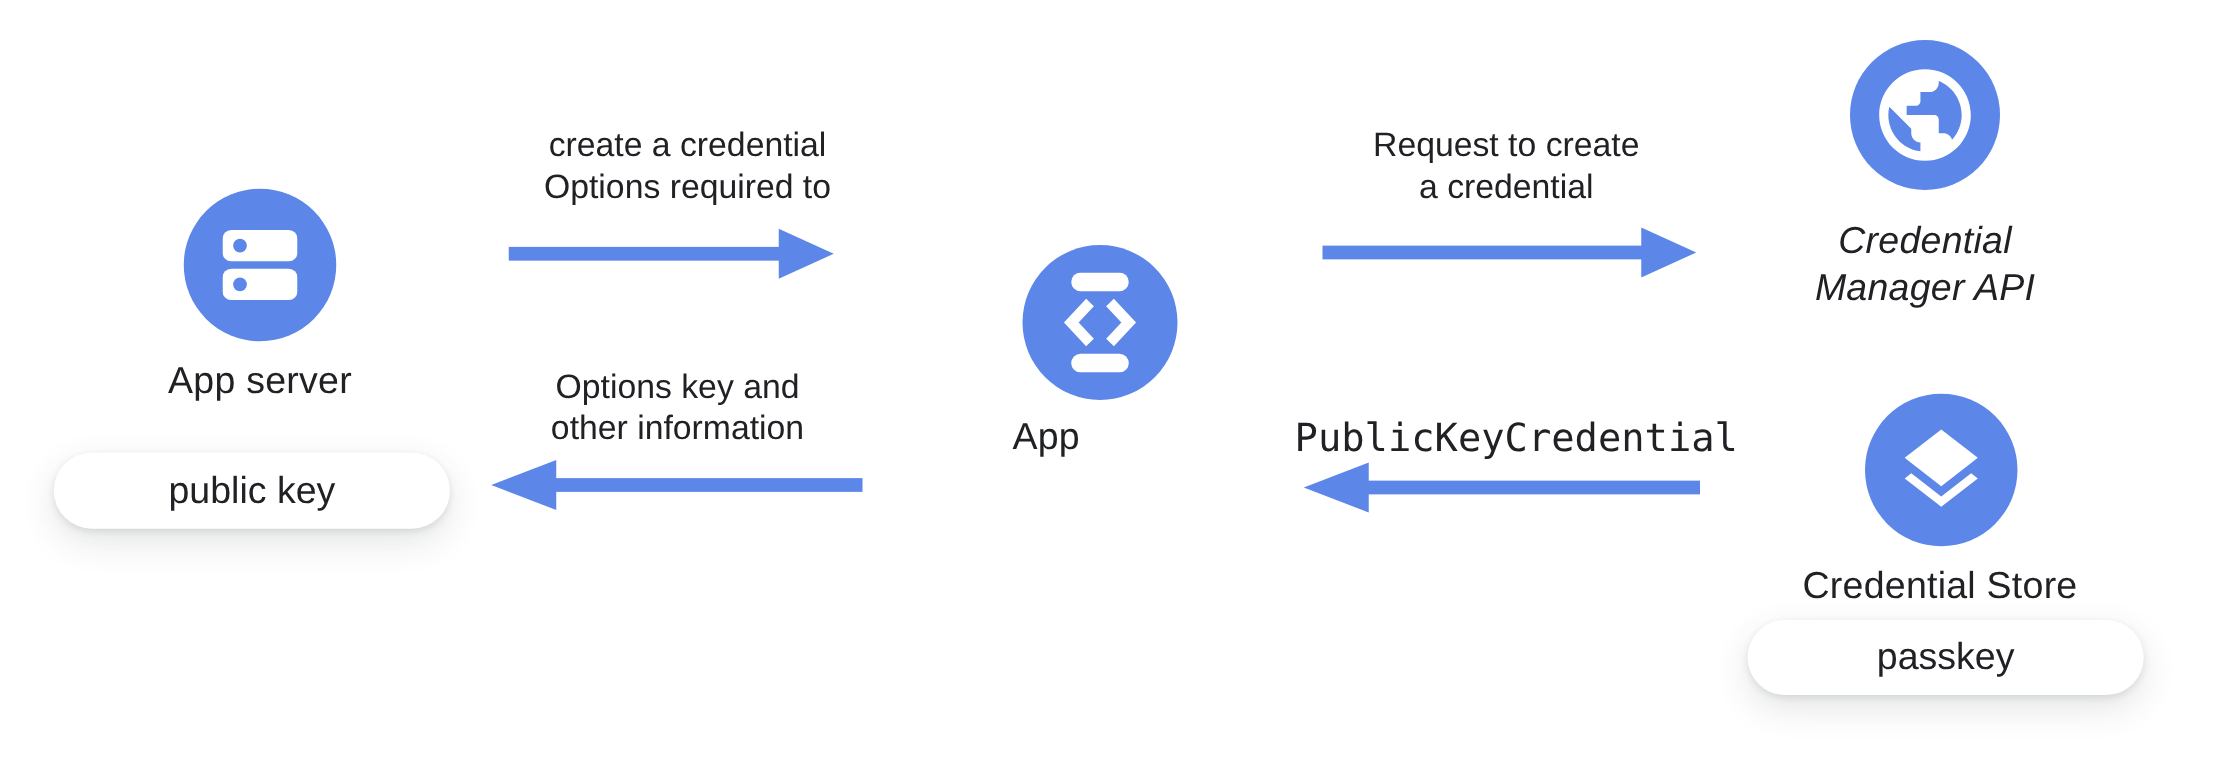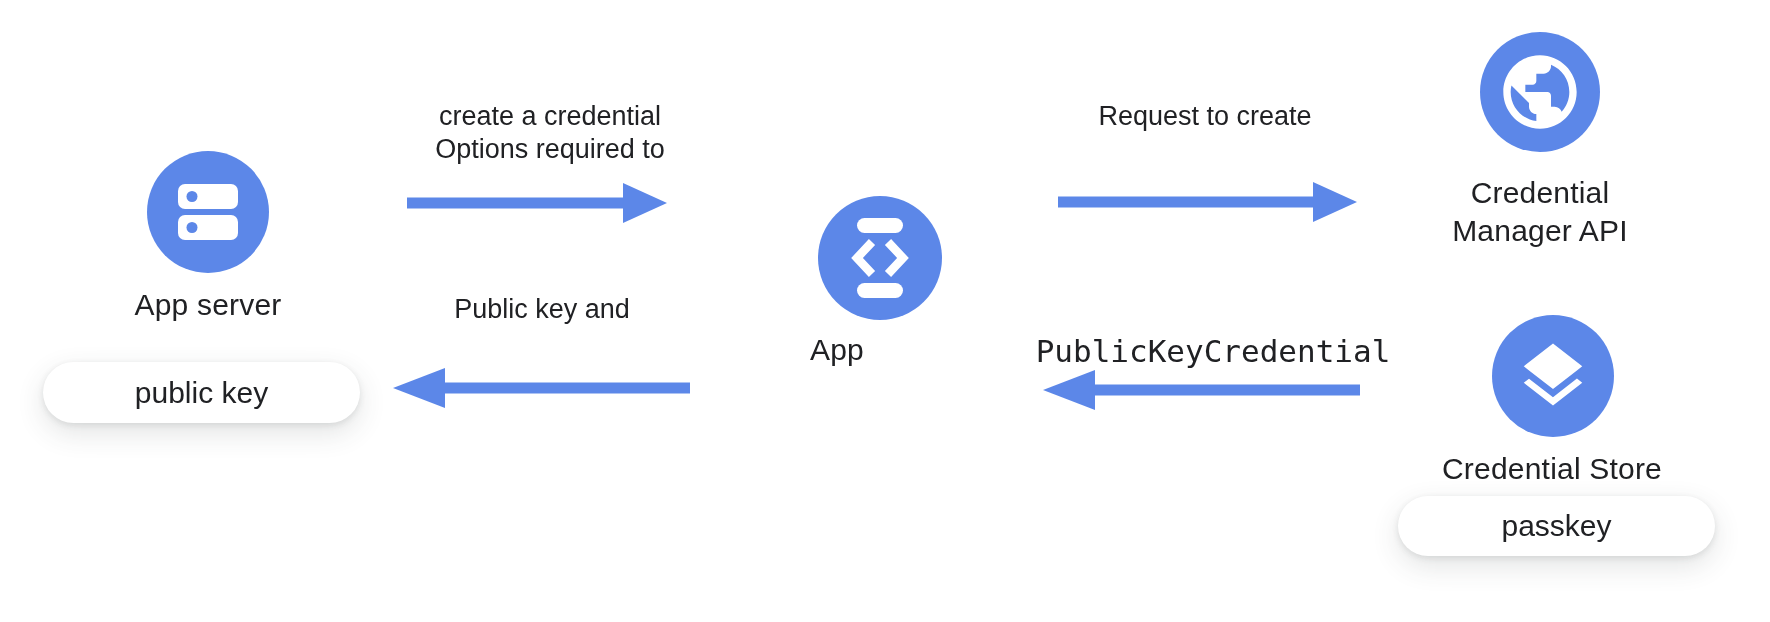--- a/index.html
+++ b/index.html
@@ -81,21 +81,21 @@
   </div>
   <div class="node-label" style="left:687px;top:331px;width:300px;">App</div>
 
   <div class="circle" style="left:1480px;top:32px;width:120px;height:120px;">
     <span>
       <svg class="icon-svg" width="88" height="88" viewBox="0 0 24 24">
         <path fill="#ffffff" d="M12 2C6.48 2 2 6.48 2 12s4.48 10 10 10 10-4.48 10-10S17.52 2 12 2zm-1 17.93c-3.95-.49-7-3.85-7-7.93 0-.62.08-1.21.21-1.79L9 15v1c0 1.1.9 2 2 2v1.93zm6.9-2.54c-.26-.81-1-1.39-1.9-1.39h-1v-3c0-.55-.45-1-1-1H8v-2h2c.55 0 1-.45 1-1V7h2c1.1 0 2-.9 2-2v-.41c2.93 1.19 5 4.06 5 7.41 0 2.08-.8 3.97-2.1 5.39z"></path>
       </svg>
     </span>
   </div>
-  <div class="node-label" style="left:1390px;top:174px;width:300px;">
+  <div class="node-label" style="left:1390px;top:174px;width:300px;font-style:italic;">
     <div>Credential</div>
     <div>Manager API</div>
   </div>
 
   <div class="circle" style="left:1492px;top:315px;width:122px;height:122px;">
     <span>
       <svg class="icon-svg" width="78" height="78" viewBox="0 0 24 24">
         <path fill="#ffffff" d="M11.99 18.54l-7.37-5.73L3 14.07l9 7 9-7-1.63-1.27-7.38 5.74zM12 16l7.36-5.73L21 9l-9-7-9 7 1.63 1.27L12 16z"></path>
       </svg>
     </span>
@@ -109,28 +109,30 @@
     <div>create a credential</div>
     <div>Options required to</div>
   </div>
   <div class="arrow right" style="left:407px;top:183px;width:260px;">
     <div class="shaft" style="left:0;width:220px;"></div>
     <div class="head"></div>
   </div>
 
   <div class="arrow-label" style="left:1045px;top:100px;width:320px;">
     <div>Request to create</div>
+    <div>a credential</div>
   </div>
   <div class="arrow right" style="left:1058px;top:182px;width:299px;">
     <div class="shaft" style="left:0;width:259px;"></div>
     <div class="head"></div>
   </div>
 
   <div class="arrow-label" style="left:382px;top:293px;width:320px;">
-    <div>Public key and</div>
+    <div>Options key and</div>
+    <div>other information</div>
   </div>
   <div class="arrow left" style="left:393px;top:368px;width:297px;">
     <div class="head"></div>
     <div class="shaft" style="left:48px;right:0;"></div>
   </div>
 
   <div class="arrow-label mono" style="left:1033px;top:334px;width:360px;">PublicKeyCredential</div>
   <div class="arrow left" style="left:1043px;top:370px;width:317px;">
     <div class="head"></div>
     <div class="shaft" style="left:48px;right:0;"></div>

